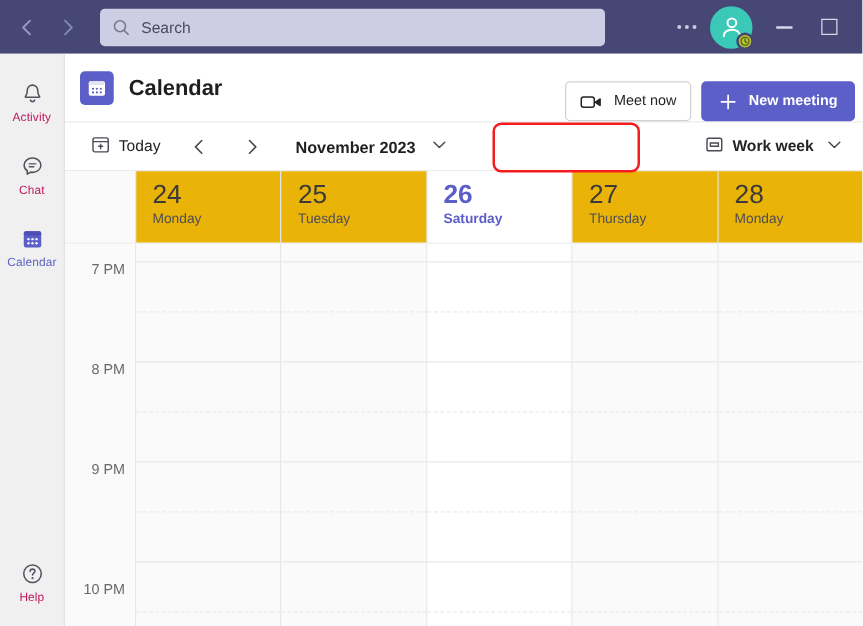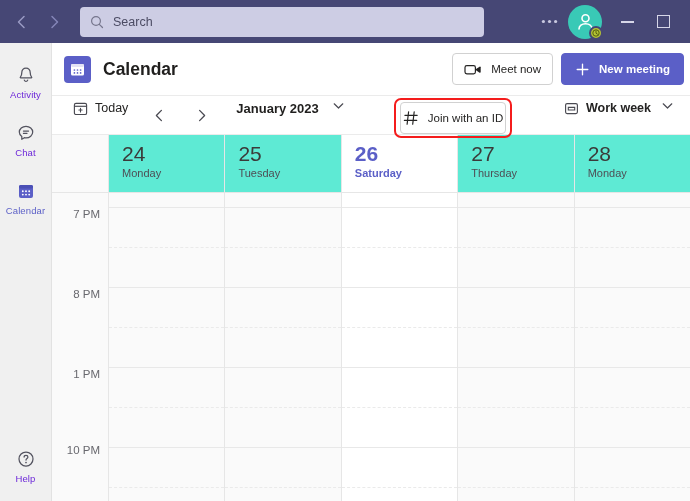--- a/index.html
+++ b/index.html
@@ -79,21 +79,21 @@
     background: #f0f0f0;
     border-right: 1px solid #e2e2e2;
     display: flex; flex-direction: column; align-items: center;
     padding-top: 10px;
     position: relative;
   }
   .rail-item {
     width: 51px; height: 58px;
     display: flex; flex-direction: column; align-items: center; justify-content: center;
     gap: 3px;
-    color: #6d28d9;
+    color: #be185d;
     position: relative;
   }
   .rail-item .rail-label { font-size: 9.5px; letter-spacing: .1px; }
   .rail-item.active { color: #5b5fc7; }
   .rail-item.active::before {
     content: ""; position: absolute; left: 0; top: 12px;
     width: 3px; height: 34px; background: #5b5fc7; border-radius: 0 2px 2px 0;
     display: none;
   }
   .rail-ico { height: 22px; display:flex; align-items:center; justify-content:center; }
@@ -131,20 +131,21 @@
   .hdr-right { margin-left: auto; display: flex; align-items: center; gap: 8px; }
 
   .btn {
     height: 32px;
     border: 1px solid #d1d1d1; border-radius: 4px;
     background: #fff;
     display: flex; align-items: center; justify-content: center;
     gap: 9px; padding: 0 11px;
     font-size: 11.5px; color: #252423; line-height: 13px;
     white-space: nowrap;
+    margin-top: 22px;
   }
   .btn .lbl { text-align: center; }
   .btn svg { display:block; flex: 0 0 auto; }
   .btn-primary {
     background: #5b5fc7; border-color: #5b5fc7; color: #fff;
     font-weight: bold; padding: 0 13px;
   }
   .btn-primary svg { stroke: #fff; }
 
   
@@ -163,40 +164,40 @@
 
   
   .cal-toolbar {
     flex: 0 0 39px;
     display: flex; align-items: center;
     padding: 0 10px 0 14px;
     border-bottom: 1px solid #ebebeb;
     font-size: 12.5px; color: #252423;
   }
   .tool-btn {
-    height: 28px; display: flex; align-items: flex-start; gap: 7px;
+    height: 28px; display: flex; align-items: center; gap: 7px;
     padding: 0 7px; border-radius: 3px; color: #252423;
   }
   .tool-arrow {
     width: 28px; height: 28px;
     display: flex; align-items: center; justify-content: center;
     color: #4a4a52; font-size: 15px;
   }
   .month-label { font-weight: bold; font-size: 13px; margin-left: 10px; color: #201f1e; }
   .chev { font-size: 10px; color: #4a4a52; margin-left: 7px; }
   .toolbar-right { margin-left: auto; display: flex; align-items: center; font-weight: bold; }
 
   
   .day-strip { flex: 0 0 58px; display: flex; background: #fafafa; border-bottom: 1px solid #e6e6e6; }
   .gutter-head { flex: 0 0 57px; border-right: 1px solid #e6e6e6; background: #fafafa; }
   .day-head {
     flex: 1 1 0; min-width: 0;
     border-right: 1px solid #e6e6e6;
     padding: 6px 0 0 13px;
-    background: #5eead4;
+    background: #eab308;
   }
   .day-head:last-child { border-right: none; }
   .day-head.today { background: #ffffff; }
   .day-num { font-size: 21px; color: #3b3a39; line-height: 25px; }
   .day-name { font-size: 11px; color: #4e4e55; margin-top: 1px; }
   .day-head.today .day-num { color: #5b5fc7; font-weight: bold; }
   .day-head.today .day-name { color: #5b5fc7; font-weight: bold; }
 
   
   .grid-scroll { flex: 1 1 auto; display: flex; min-height: 0; overflow: hidden; background: #fafafa; }
@@ -367,28 +368,20 @@
           <div class="btn btn-primary">
             <span>
               <svg width="15" height="15" viewBox="0 0 15 15" fill="none">
                   <path d="M7.5 2.2v10.6M2.2 7.5h10.6" stroke="#ffffff" stroke-width="1.35" stroke-linecap="round"></path>
                 </svg>
             </span>
             <span class="lbl">New meeting</span>
           </div>
         </div>
 
-        <div class="btn join-btn-pos">
-          <span>
-            <svg width="16" height="16" viewBox="0 0 16 16" fill="none">
-                <path d="M5.6 1.8L4.1 14.2M11.2 1.8L9.7 14.2M1.9 5.3h12.3M1.4 10.4h12.3" stroke="#252423" stroke-width="1.2" stroke-linecap="round"></path>
-              </svg>
-          </span>
-          <span class="lbl">Join with an ID</span>
-        </div>
         <div class="highlight-ring"></div>
       </div>
 
       <div class="cal-toolbar">
         <div class="tool-btn">
           <span>
             <svg width="15" height="15" viewBox="0 0 15 15" fill="none">
                 <rect x="1.4" y="2.3" width="12.2" height="11.2" rx="1.6" stroke="#4a4a52" stroke-width="1.15"></rect>
                 <path d="M1.4 5.3h12.2" stroke="#4a4a52" stroke-width="1.15"></path>
                 <path d="M7.5 7.4v3.6M5.9 9h3.2" stroke="#4a4a52" stroke-width="1.1" stroke-linecap="round"></path>
@@ -400,21 +393,21 @@
           <svg width="15" height="15" viewBox="0 0 15 15" fill="none">
               <path d="M9.4 2.4L4.4 7.5l5 5.1" stroke="#4a4a52" stroke-width="1.3" stroke-linecap="round" stroke-linejoin="round"></path>
             </svg>
         </div>
         <div class="tool-arrow" style="margin-left:14px;">
           <svg width="15" height="15" viewBox="0 0 15 15" fill="none">
               <path d="M5.6 2.4l5 5.1-5 5.1" stroke="#4a4a52" stroke-width="1.3" stroke-linecap="round" stroke-linejoin="round"></path>
             </svg>
         </div>
         <div class="tool-btn" style="margin-left:14px;">
-          <span class="month-label" style="margin-left:0">January 2023</span>
+          <span class="month-label" style="margin-left:0">November 2023</span>
           <span class="chev">
             <svg width="11" height="8" viewBox="0 0 11 8" fill="none">
                 <path d="M1.2 1.8L5.5 6l4.3-4.2" stroke="#4a4a52" stroke-width="1.2" stroke-linecap="round" stroke-linejoin="round"></path>
               </svg>
           </span>
         </div>
         <div class="toolbar-right">
           <div class="tool-btn">
             <span>
               <svg width="15" height="15" viewBox="0 0 15 15" fill="none">
@@ -453,22 +446,22 @@
         <div class="day-head">
           <div class="day-num">28</div>
           <div class="day-name">Monday</div>
         </div>
       </div>
 
       <div class="grid-scroll">
         <div class="gutter">
           <div class="hour-label" style="top:22px">7 PM</div>
           <div class="hour-label" style="top:102px">8 PM</div>
-          <div class="hour-label" style="top:182px">1 PM</div>
-          <div class="hour-label" style="top:258px">10 PM</div>
+          <div class="hour-label" style="top:182px">9 PM</div>
+          <div class="hour-label" style="top:278px">10 PM</div>
         </div>
         <div class="cols">
           <div class="col">
             <div class="gline" style="top:14px"></div>
               <div class="gline half" style="top:54px"></div>
             <div class="gline" style="top:94px"></div>
               <div class="gline half" style="top:134px"></div>
             <div class="gline" style="top:174px"></div>
               <div class="gline half" style="top:214px"></div>
             <div class="gline" style="top:254px"></div>

